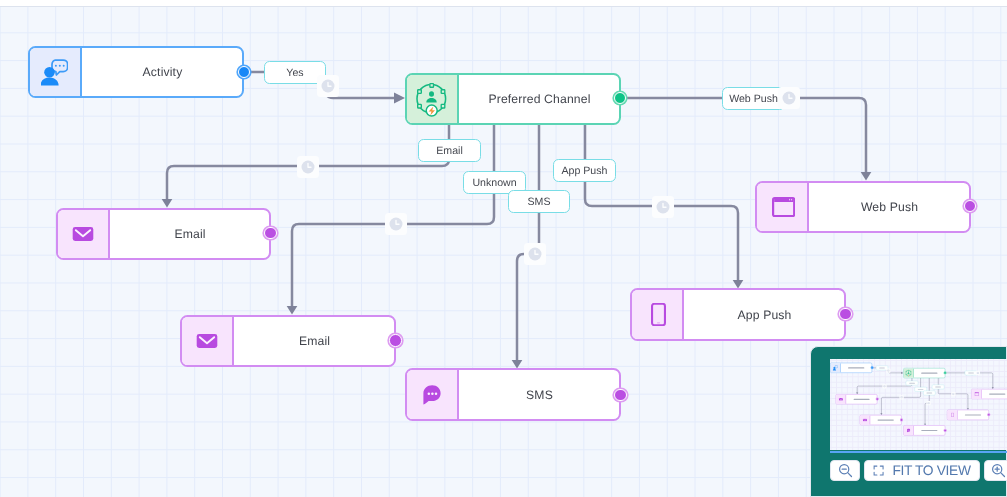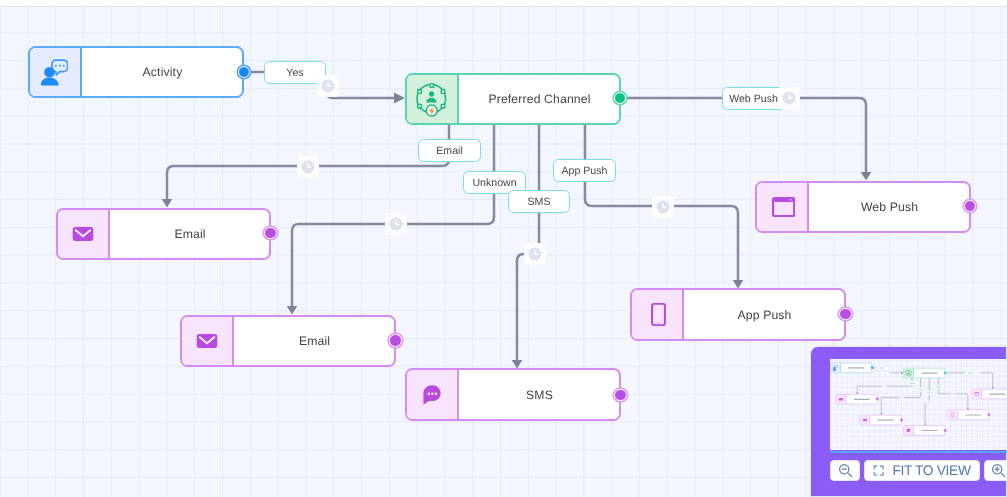--- a/index.html
+++ b/index.html
@@ -39,21 +39,21 @@
   .port.green{background:#0ec387;box-shadow:0 0 0 1.6px #62d9b1;}
   .port.purple{background:#ba4ee2;box-shadow:0 0 0 1.6px #dd9cf1;}
 
   .elabel{position:absolute;height:23px;border:1.35px solid #79dde6;border-radius:5.5px;
     background:#fff;display:flex;align-items:center;justify-content:center;
     font-size:10.6px;color:#44474f;box-sizing:border-box;}
   .clk{position:absolute;width:22px;height:22px;border-radius:3.5px;background:#fcfdfe;
     display:flex;align-items:center;justify-content:center;}
 
   
-  .mini{position:absolute;left:810px;top:346px;width:197px;height:151px;background:#8b5cf6;
+  .mini{position:absolute;left:810px;top:346px;width:197px;height:151px;background:#0f766e;
     border:1px solid #e3e8f0;border-top-left-radius:8px;box-sizing:border-box;}
   .miniview{position:absolute;left:18.8px;top:12.4px;width:178px;height:90.2px;
     background:#f4f7fe;overflow:hidden;}
   .minigrid{position:absolute;inset:0;
     background-image:
       linear-gradient(to right,#ecebfa 1px,transparent 1px),
       linear-gradient(to bottom,#ecebfa 1px,transparent 1px);
     background-size:5.43px 5.43px,5.43px 5.43px;background-position:0.6px 1.1px,0.6px 1.1px;}
   #miniclone{position:absolute;left:0;top:0;width:1007px;height:497px;
     transform-origin:0 0;transform:scale(0.194) translate(-27px,-19.4px);}

